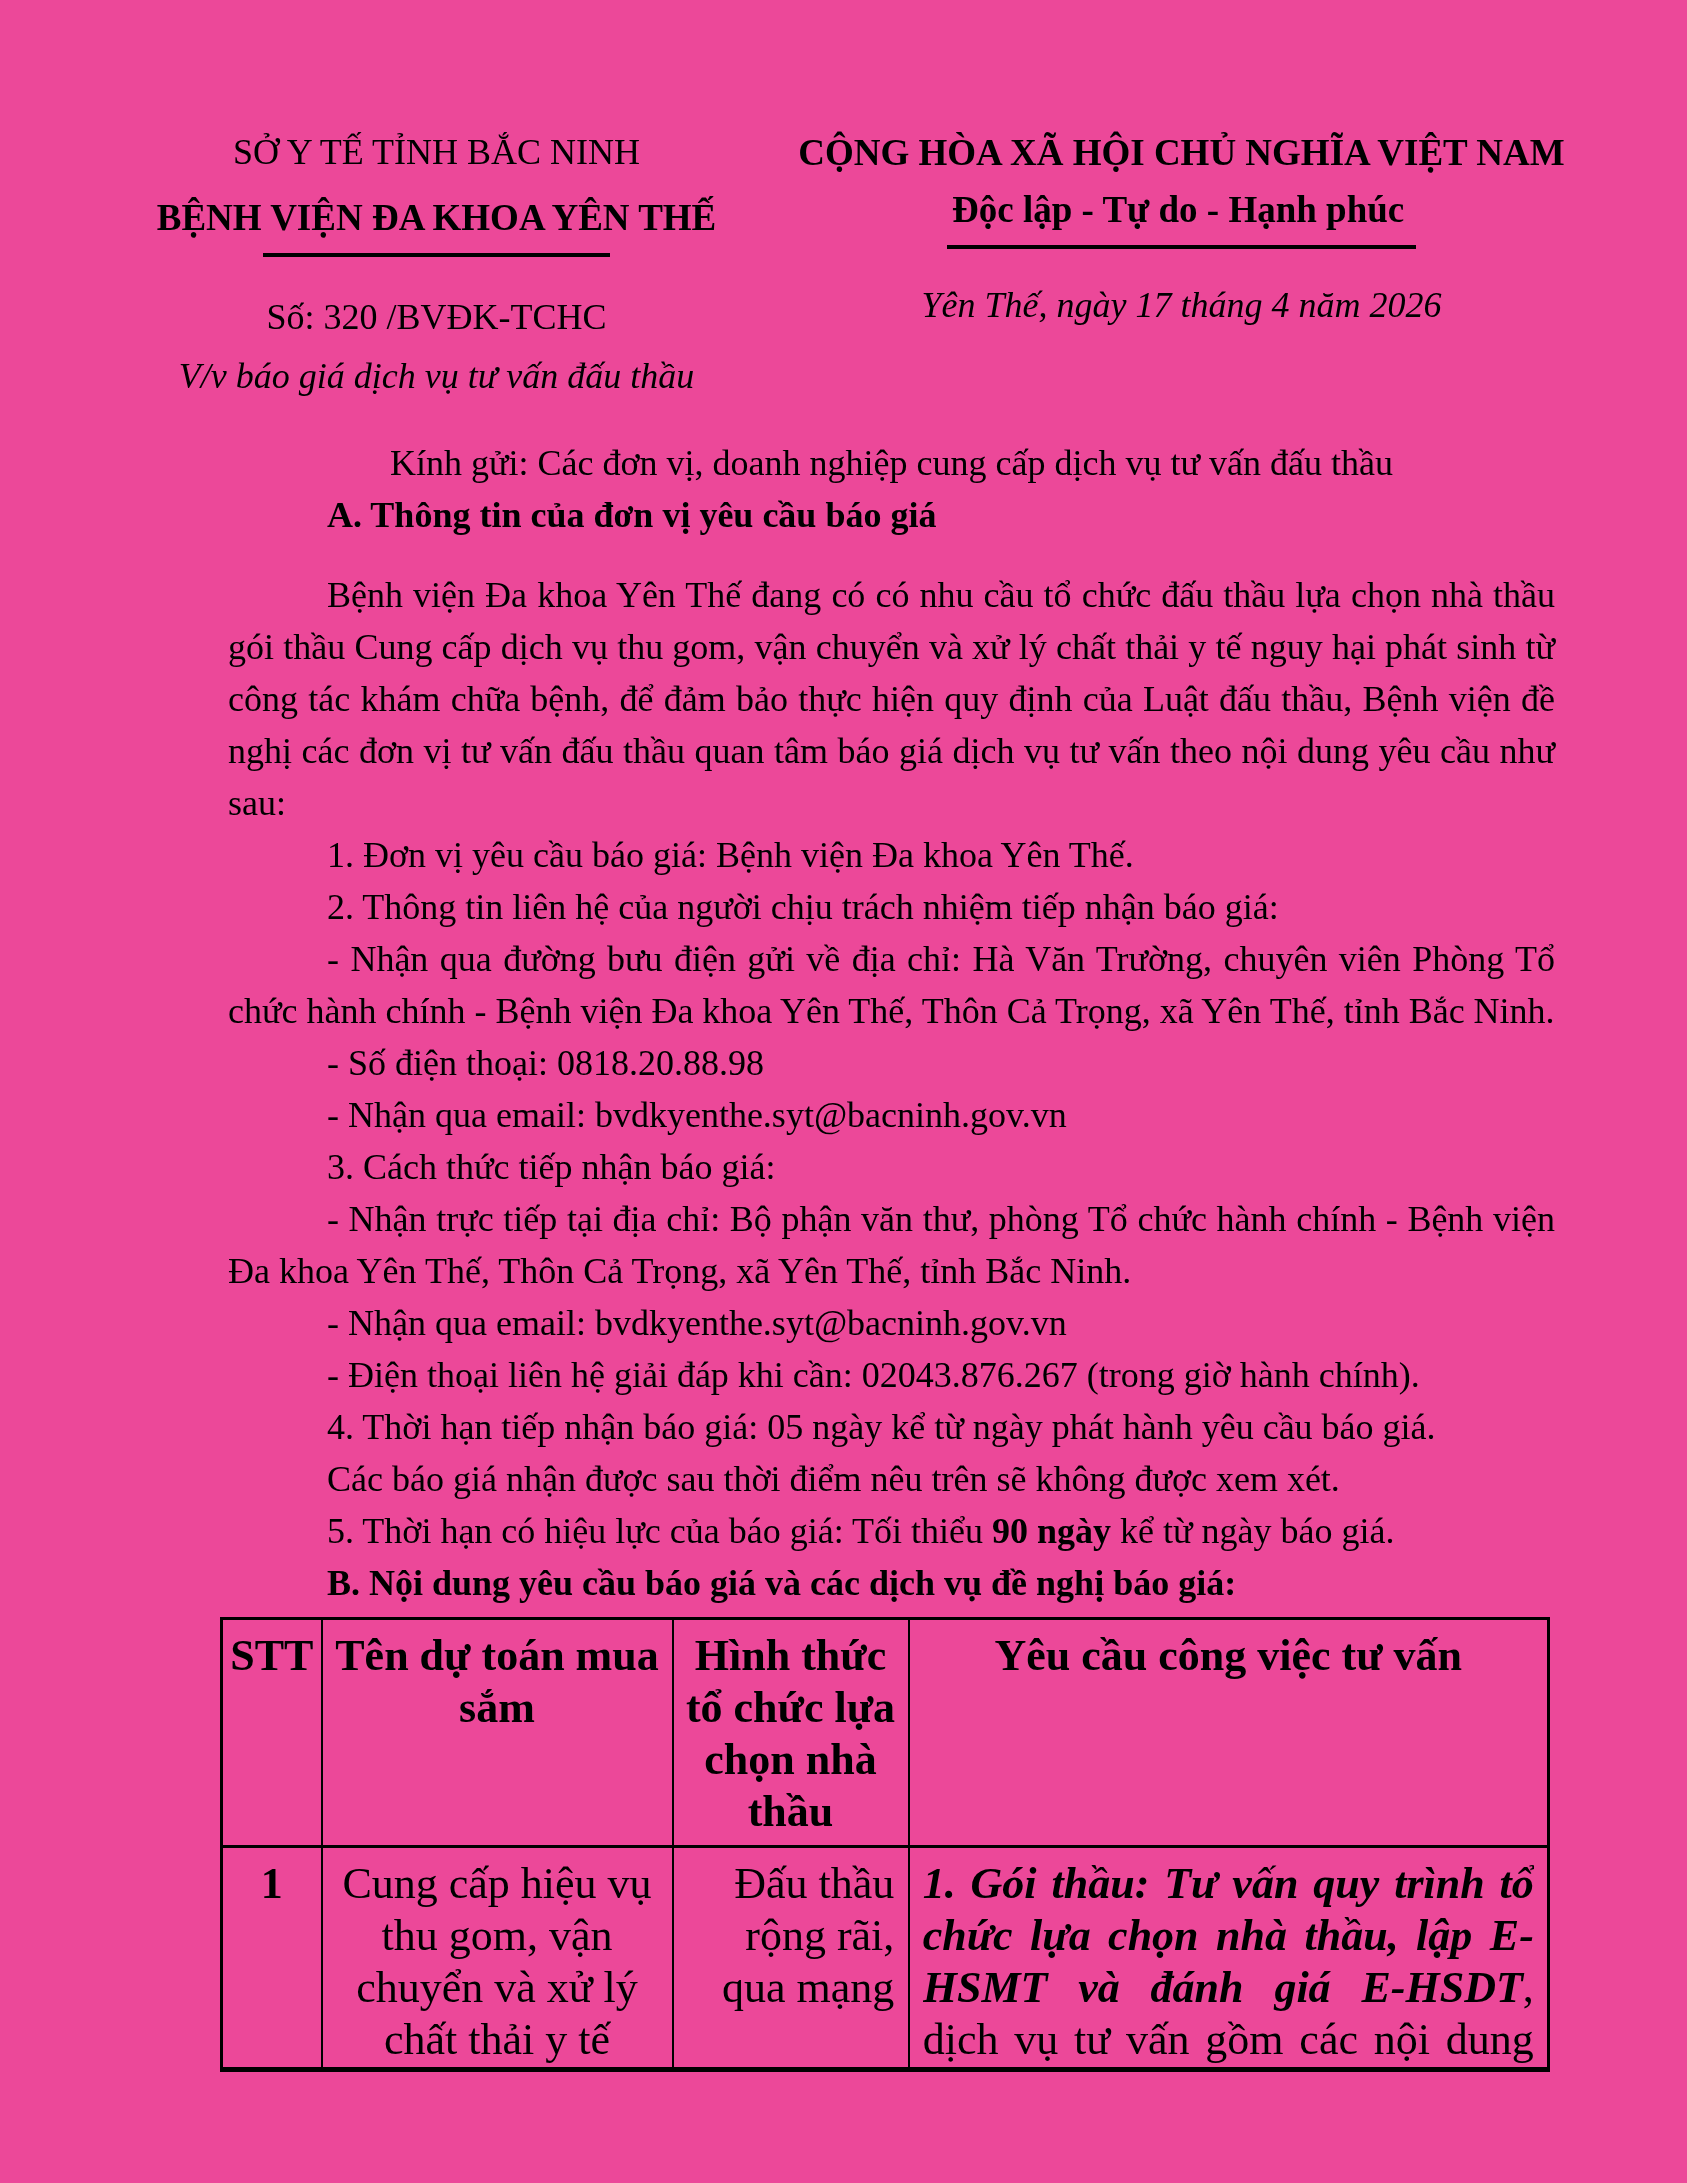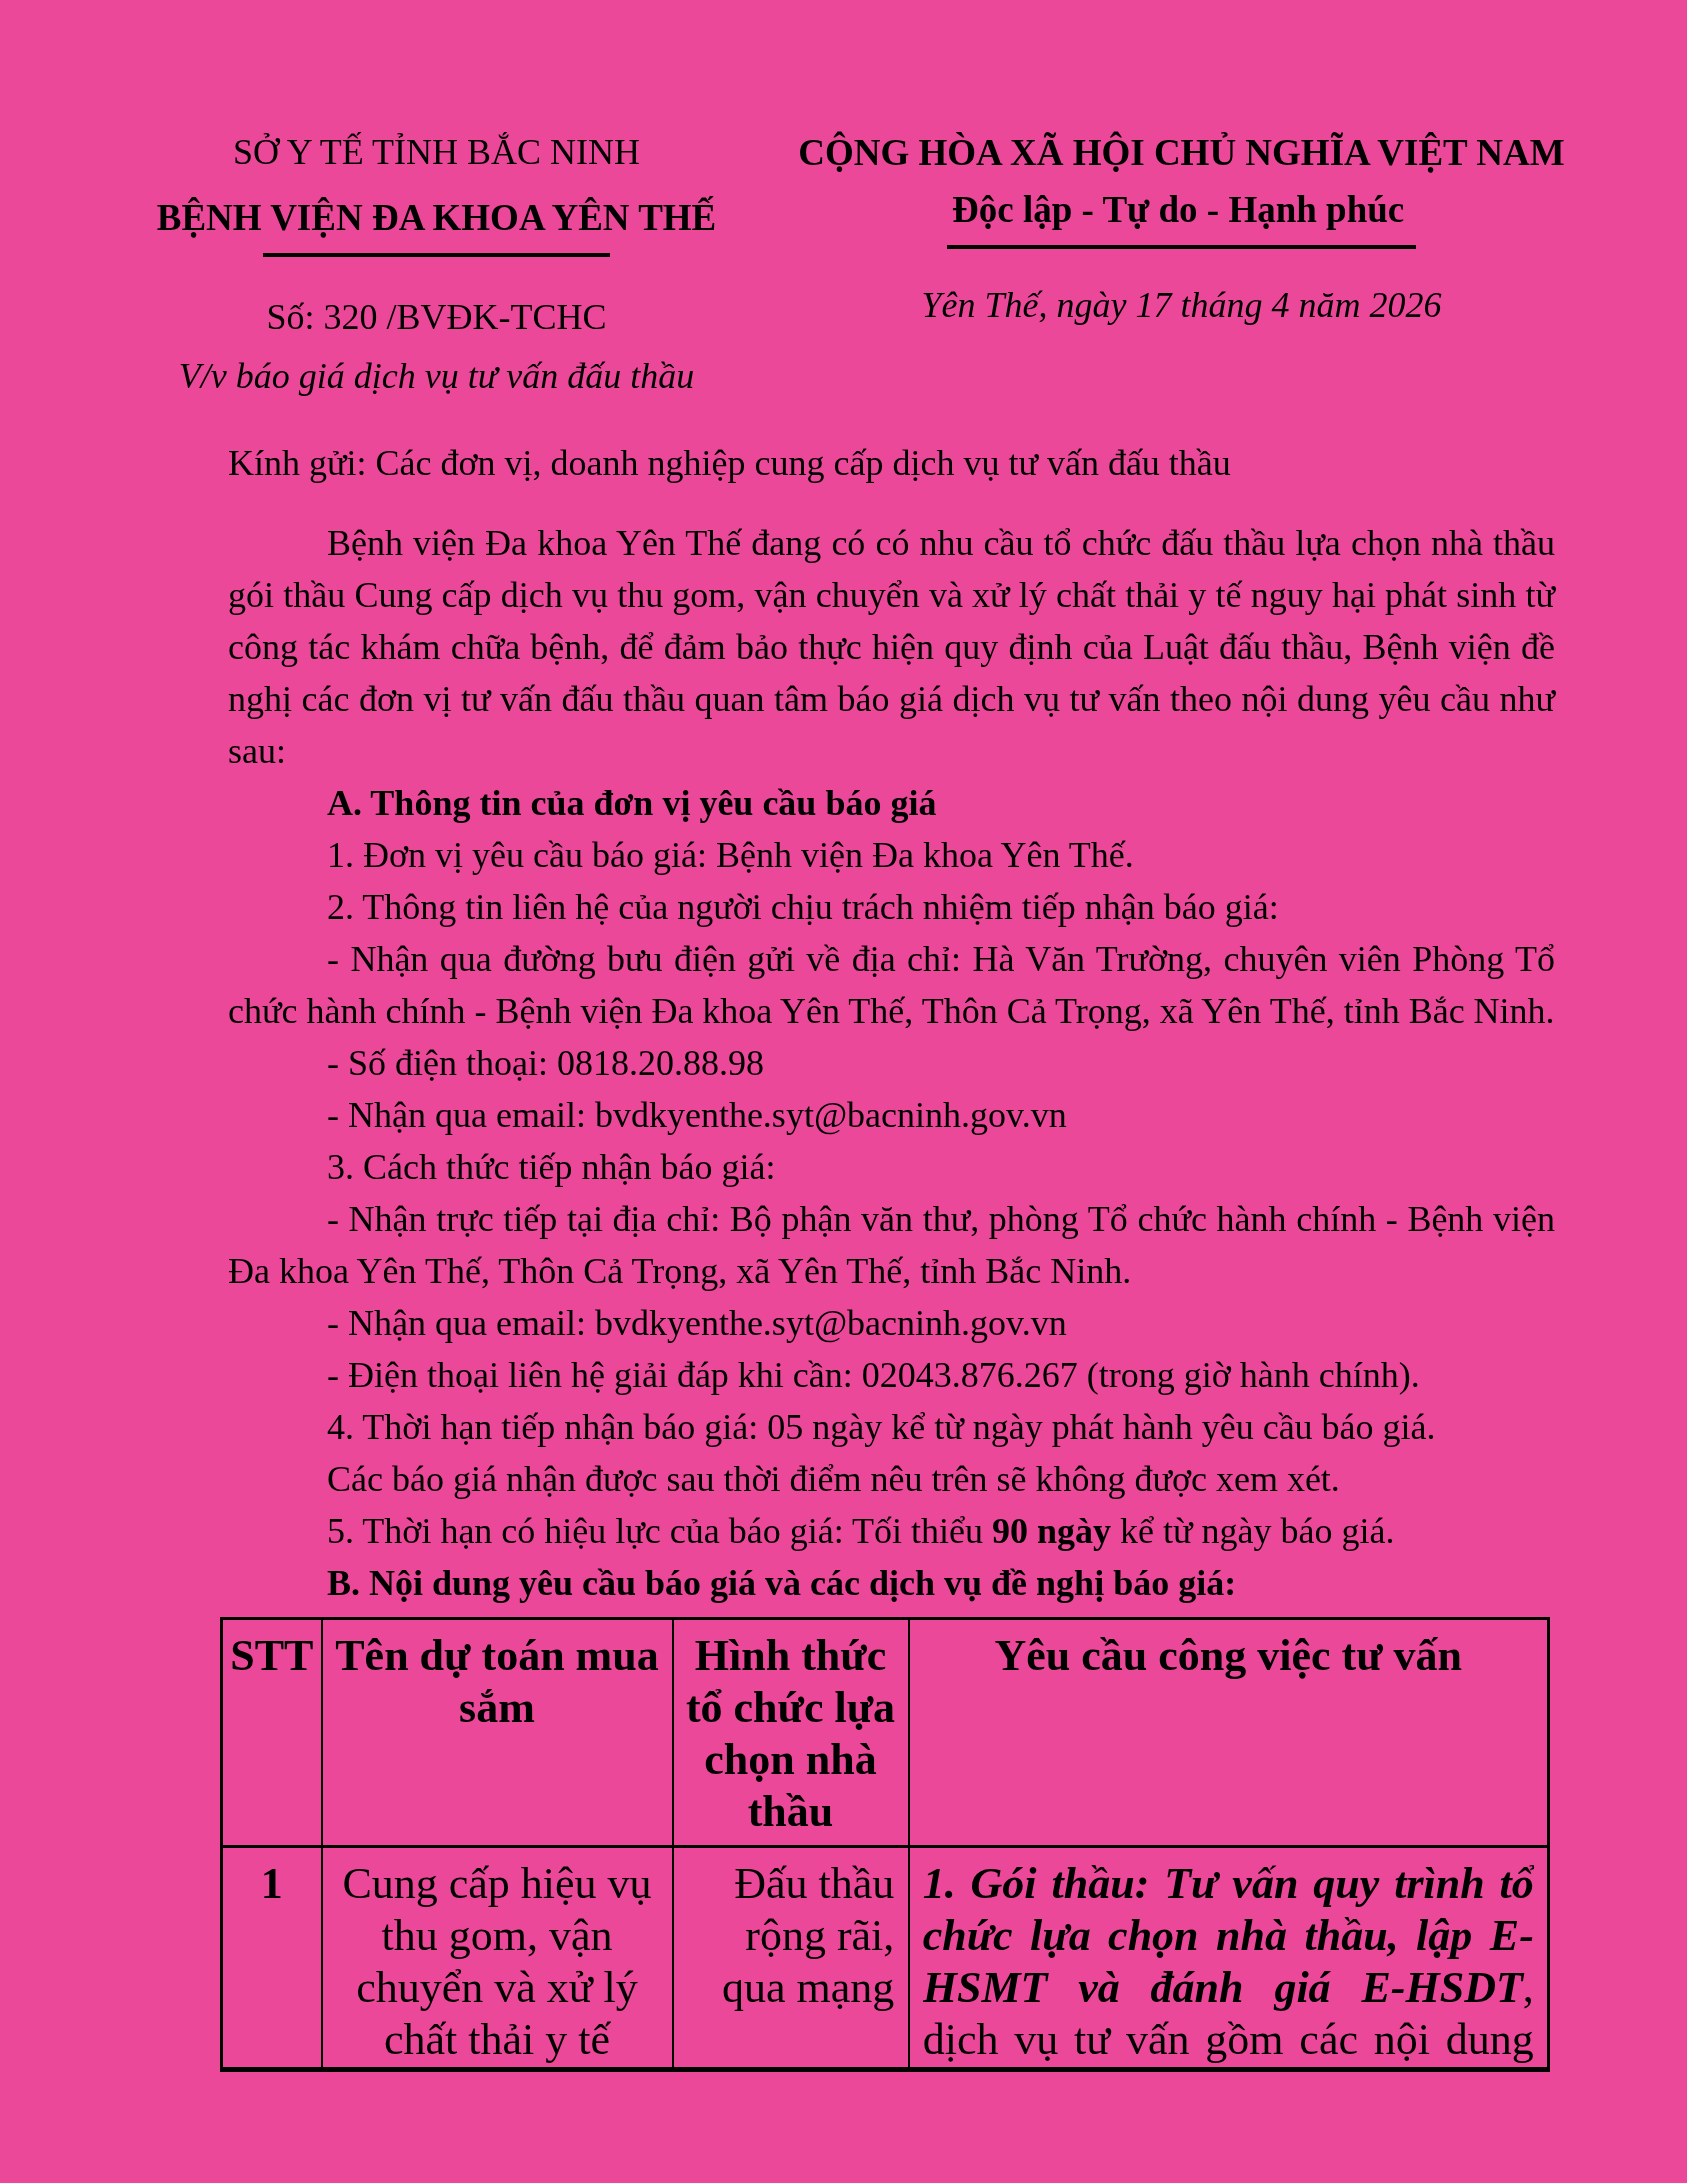--- a/index.html
+++ b/index.html
@@ -18,21 +18,21 @@
   .org-parent{font-size:36px;}
   .org-name{font-size:37px;font-weight:bold;margin-top:12px;}
   .rule-left{width:347px;border-top:4px solid #000;margin:9.3px auto 0 auto;height:0;}
   .doc-number{margin-top:34px;}
   .doc-subject{margin-top:5.3px;font-style:italic;}
   .motto-1{font-size:37px;font-weight:bold;}
   .motto-2{font-size:37px;font-weight:bold;margin-top:4px;}
   .motto-2 .u{display:inline-block;border-bottom:4px solid #000;padding:0 12px 9.3px 5.3px;}
   .date-line{margin-top:30px;font-style:italic;}
   
-  .salutation{text-align:left;margin-top:34px;}
+  .salutation{text-align:center;margin-top:34px;}
   .para{margin:0;text-align:justify;text-indent:99px;}
   .para.first{margin-top:28px;}
   .bold{font-weight:bold;}
   
   table.quote{
     border-collapse:collapse;table-layout:fixed;
     width:1327px;margin-top:8px;margin-left:-8px;
     border:3.3px solid #000;border-bottom:5.3px solid #000;
   }
   table.quote th, table.quote td{
@@ -70,23 +70,23 @@
     </div>
     <div class="hdr-right">
       <div class="motto-1">CỘNG HÒA XÃ HỘI CHỦ NGHĨA VIỆT NAM</div>
       <div class="motto-2"><span class="u">Độc lập - Tự do - Hạnh phúc</span></div>
       <div class="date-line">Yên Thế, ngày 17 tháng 4 năm 2026</div>
     </div>
   </div>
 
   <div class="salutation">Kính gửi: Các đơn vị, doanh nghiệp cung cấp dịch vụ tư vấn đấu thầu</div>
 
+  <p class="para bold">A. Thông tin của đơn vị yêu cầu báo giá</p>
+
   <p class="para first">Bệnh viện Đa khoa Yên Thế đang có có nhu cầu tổ chức đấu thầu lựa chọn nhà thầu gói thầu Cung cấp dịch vụ thu gom, vận chuyển và xử lý chất thải y tế nguy hại phát sinh từ công tác khám chữa bệnh, để đảm bảo thực hiện quy định của Luật đấu thầu, Bệnh viện đề nghị các đơn vị tư vấn đấu thầu quan tâm báo giá dịch vụ tư vấn theo nội dung yêu cầu như sau:</p>
-
-  <p class="para bold">A. Thông tin của đơn vị yêu cầu báo giá</p>
   <p class="para">1. Đơn vị yêu cầu báo giá: Bệnh viện Đa khoa Yên Thế.</p>
   <p class="para">2. Thông tin liên hệ của người chịu trách nhiệm tiếp nhận báo giá:</p>
   <p class="para">- Nhận qua đường bưu điện gửi về địa chỉ: Hà Văn Trường, chuyên viên Phòng Tổ chức hành chính - Bệnh viện Đa khoa Yên Thế, Thôn Cả Trọng, xã Yên Thế, tỉnh Bắc Ninh.</p>
   <p class="para">- Số điện thoại: 0818.20.88.98</p>
   <p class="para">- Nhận qua email: bvdkyenthe.syt@bacninh.gov.vn</p>
   <p class="para">3. Cách thức tiếp nhận báo giá:</p>
   <p class="para">- Nhận trực tiếp tại địa chỉ: Bộ phận văn thư, phòng Tổ chức hành chính - Bệnh viện Đa khoa Yên Thế, Thôn Cả Trọng, xã Yên Thế, tỉnh Bắc Ninh.</p>
   <p class="para">- Nhận qua email: bvdkyenthe.syt@bacninh.gov.vn</p>
   <p class="para">- Điện thoại liên hệ giải đáp khi cần: 02043.876.267 (trong giờ hành chính).</p>
   <p class="para">4. Thời hạn tiếp nhận báo giá: 05 ngày kể từ ngày phát hành yêu cầu báo giá.</p>

